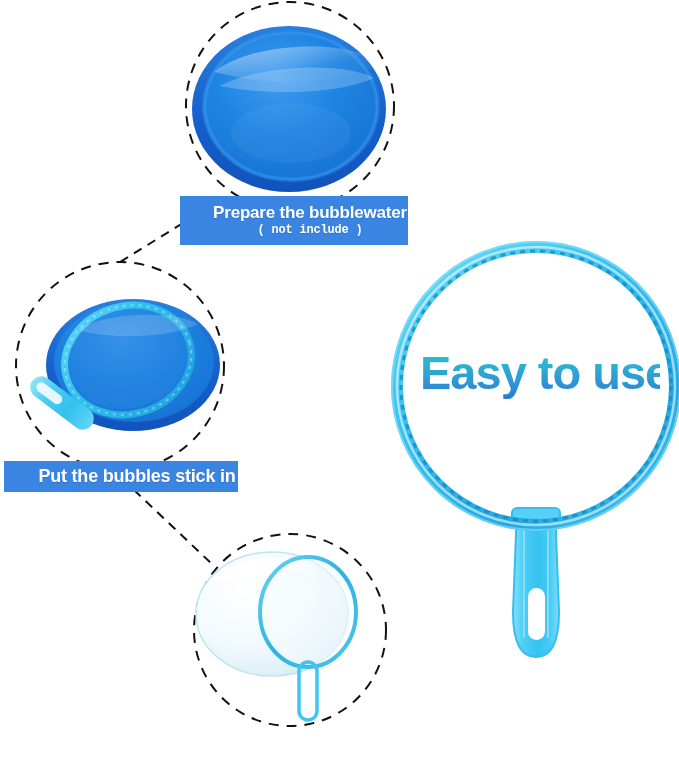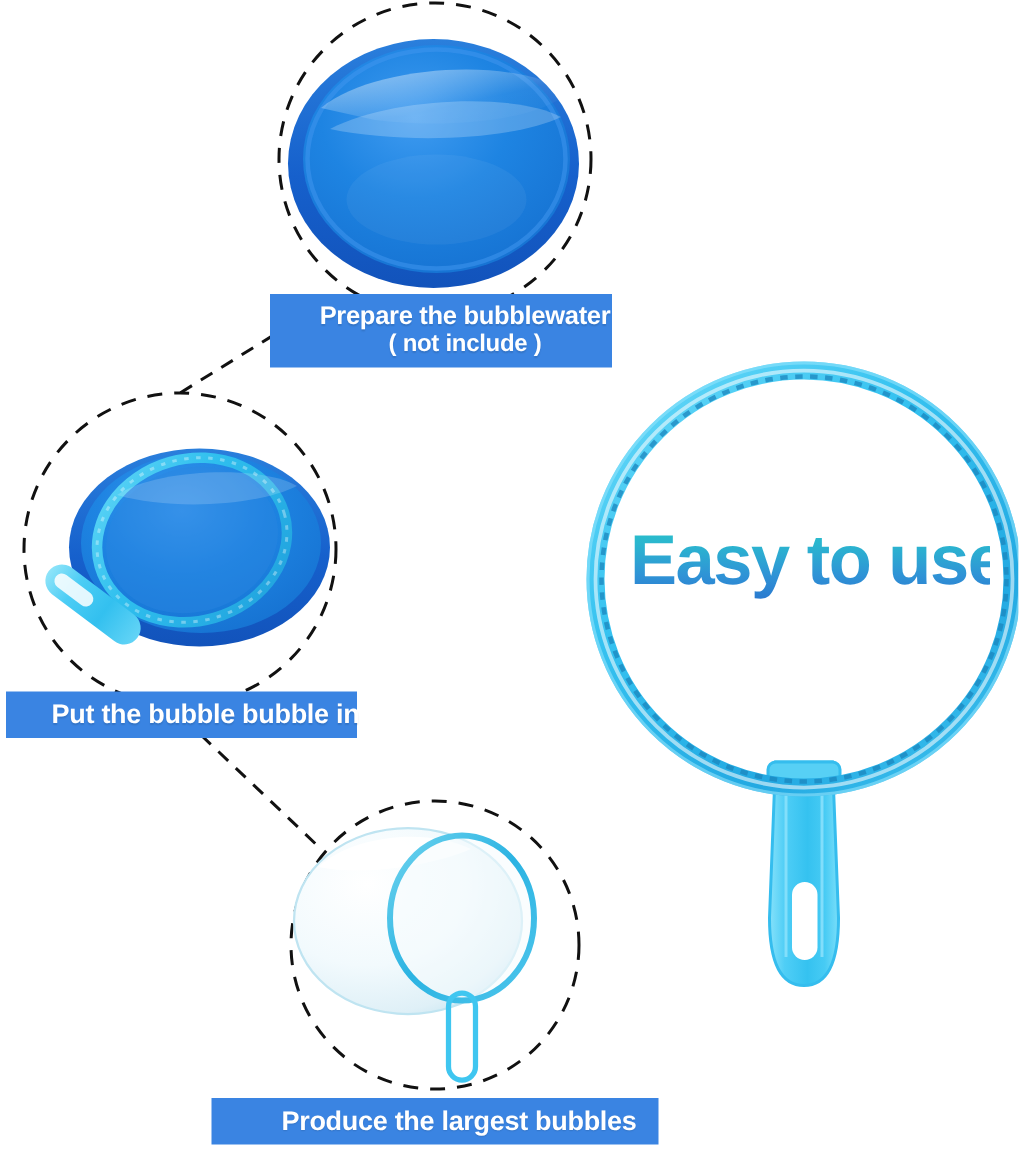--- a/index.html
+++ b/index.html
@@ -49,21 +49,21 @@
   #chip-2 {
     left: 4px; top: 461px;
     width: 234px; height: 31px;
     font-size: 18px;
   }
   #chip-3 {
     left: 141px; top: 732px;
     width: 298px; height: 31px;
     font-size: 18px;
   }
-  .chip .l2 { font-size: 16px; }
+  .chip .l2 { font-size: 12px; font-family: Liberation Mono, monospace; }
 
   
   #easy-text {
     position: absolute;
     left: 420px;
     top: 345px;
     width: 240px;
     text-align: right;
     font-size: 47px;
     font-weight: bold;
@@ -209,20 +209,17 @@
   </svg>
 
   <div id="easy-text">Easy to use</div>
 
   <div class="chip" id="chip-1">
     <span class="l1">Prepare the bubblewater</span>
     <span class="l2">( not include )</span>
   </div>
 
   <div class="chip" id="chip-2">
-    <span class="l1">Put the bubble bubble in</span>
+    <span class="l1">Put the bubbles stick in</span>
   </div>
 
-  <div class="chip" id="chip-3">
-    <span class="l1">Produce the largest bubbles</span>
-  </div>
 
 </div>
 
 </body></html>

